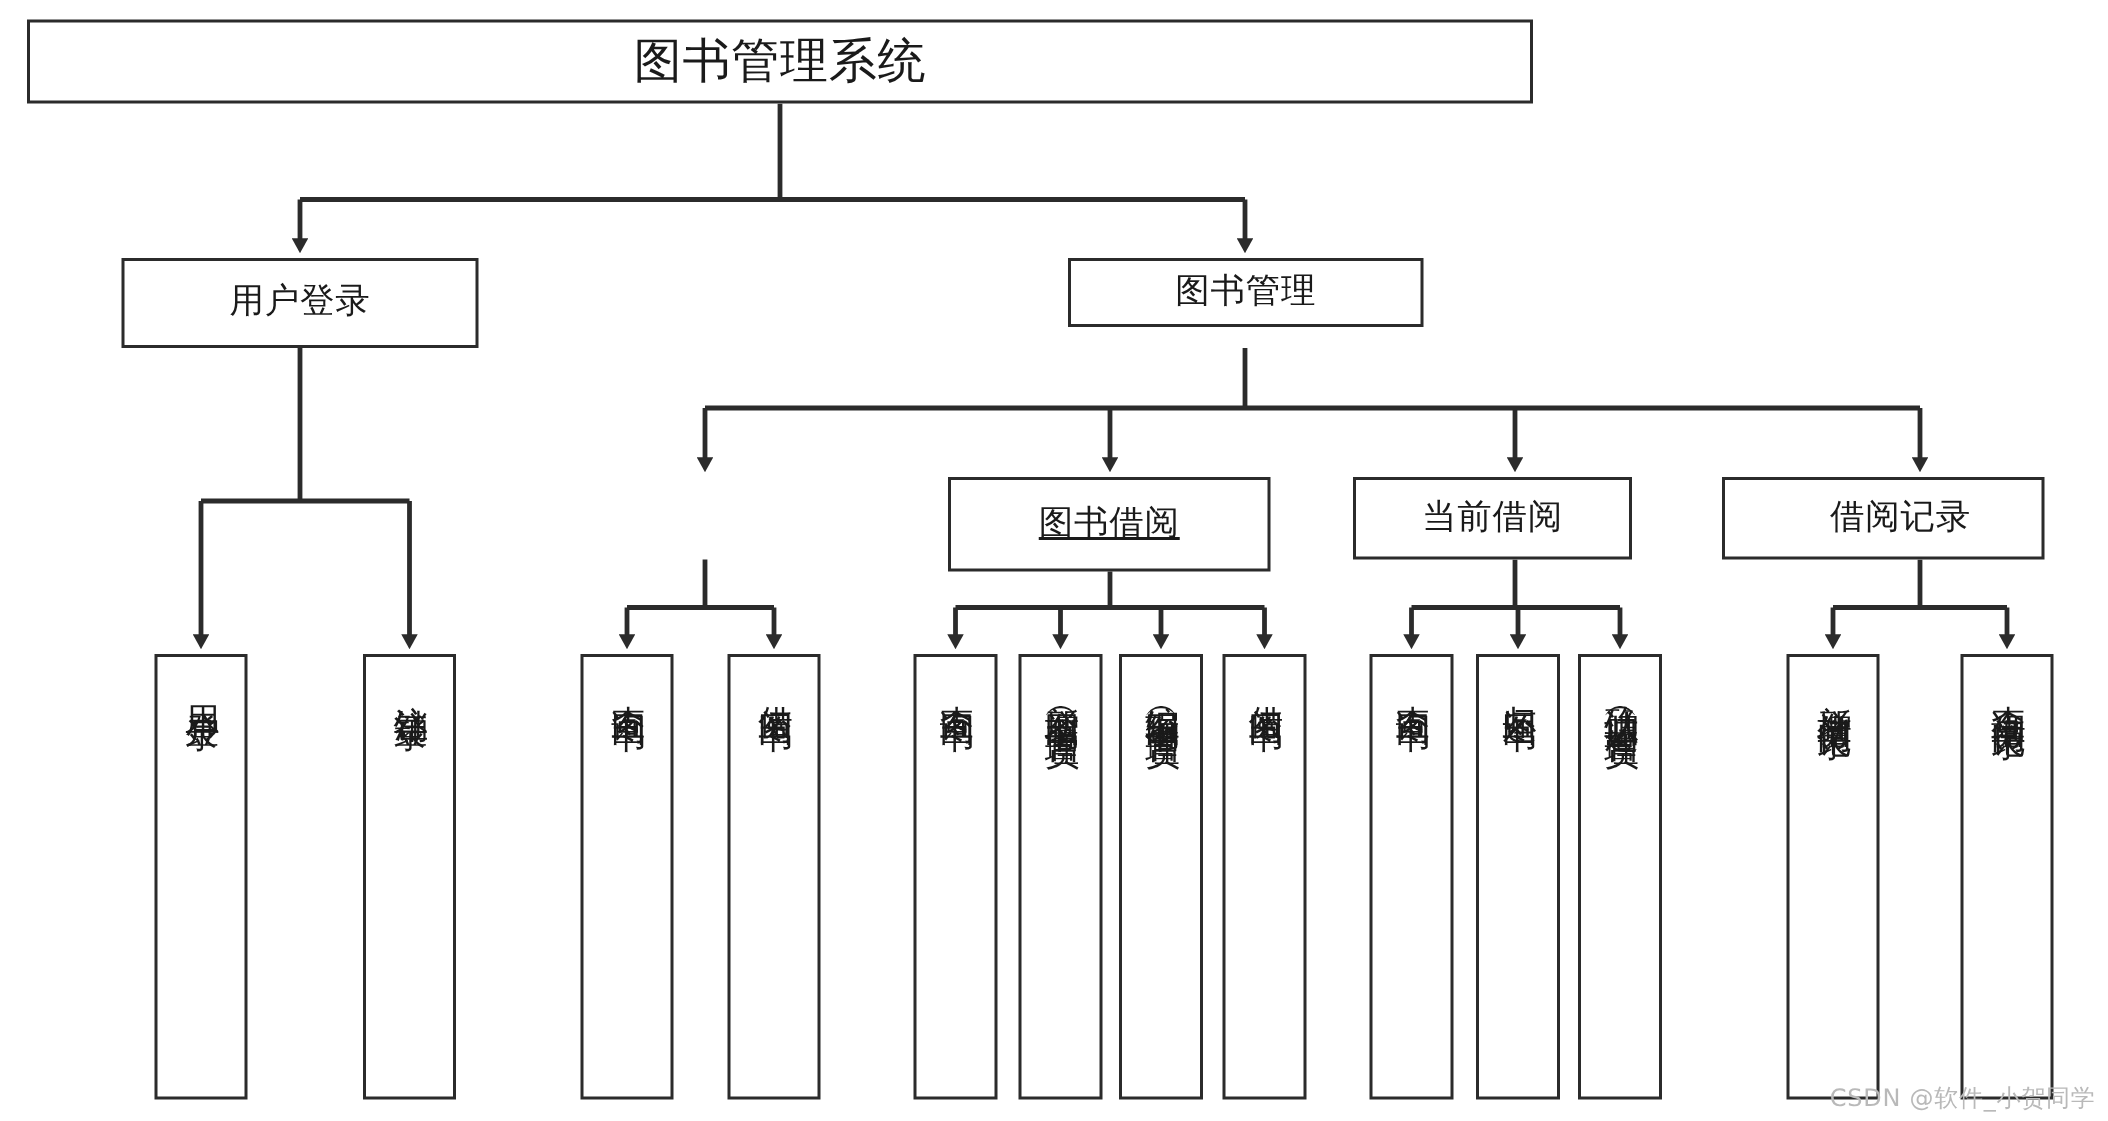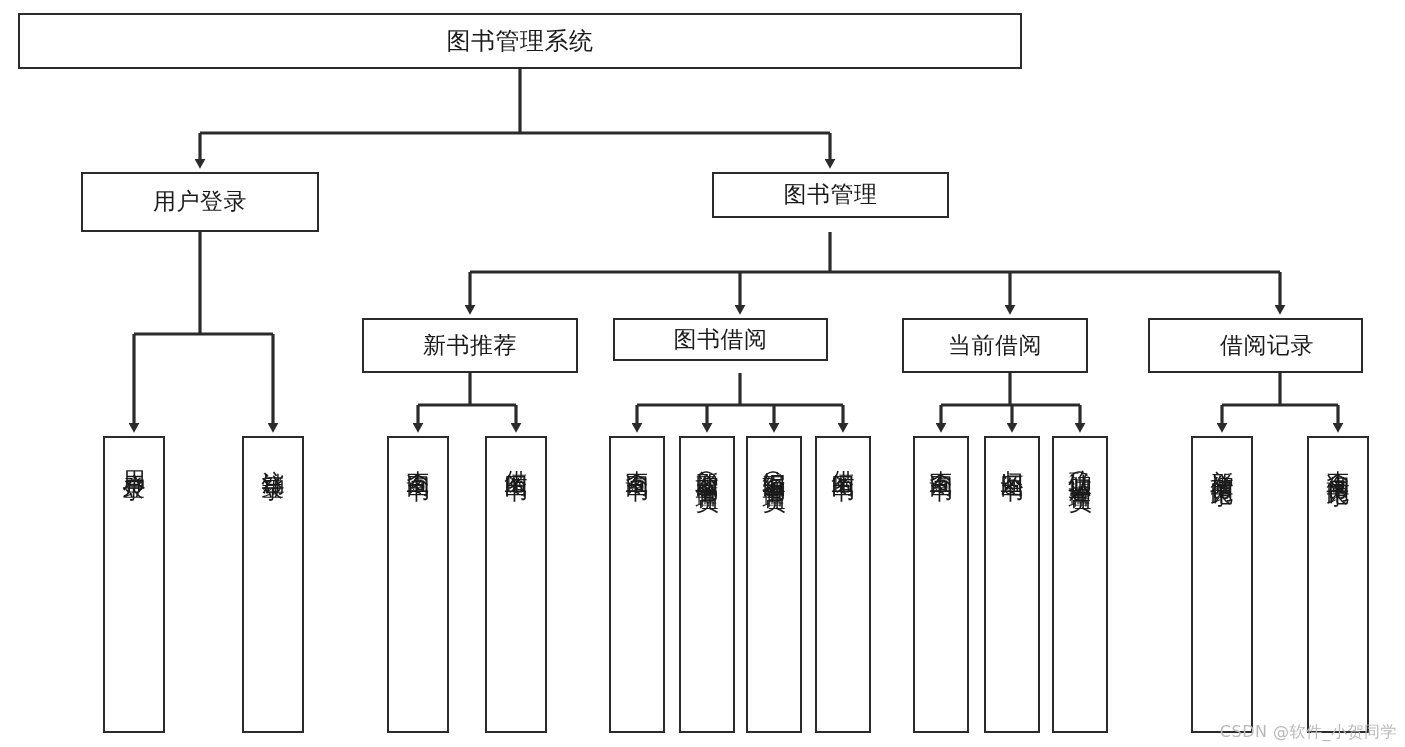--- a/index.html
+++ b/index.html
@@ -49,21 +49,21 @@
   }
   .node.vertical .label {
     writing-mode: vertical-rl;
     text-orientation: upright;
     font-size: 23px;
     letter-spacing: 3px;
     padding-top: 14px;
     white-space: pre;
   }
   .node.root .label {
-    font-size: 24px;
+    font-size: 32px;
   }
   #watermark {
     position: absolute;
     right: 8px;
     bottom: 4px;
     font-size: 16px;
     color: #b9b9b9;
     letter-spacing: 0.5px;
     white-space: nowrap;
   }
@@ -127,24 +127,21 @@
     <span class="label">图书管理系统</span>
   </div>
 
   <div class="node horizontal" style="left:81px; top:172px; width:238px; height:60px;">
     <span class="label">用户登录</span>
   </div>
   <div class="node horizontal" style="left:712px; top:172px; width:237px; height:46px;">
     <span class="label">图书管理</span>
   </div>
 
-  <div class="node horizontal" style="left:362px; top:318px; width:216px; height:55px;">
-    <span class="label">新书推荐</span>
-  </div>
-  <div class="node horizontal" style="left:613px; top:318px; width:215px; height:43px;">
+  <div class="node horizontal" style="left:632px; top:318px; width:215px; height:63px;text-decoration:underline;">
     <span class="label">图书借阅</span>
   </div>
   <div class="node horizontal" style="left:902px; top:318px; width:186px; height:55px;">
     <span class="label">当前借阅</span>
   </div>
   <div class="node horizontal" style="left:1148px; top:318px; width:215px; height:55px;padding-left:23px;">
     <span class="label">借阅记录</span>
   </div>
 
   <div class="node vertical" style="left:103px; top:436px; width:62px; height:297px;">

